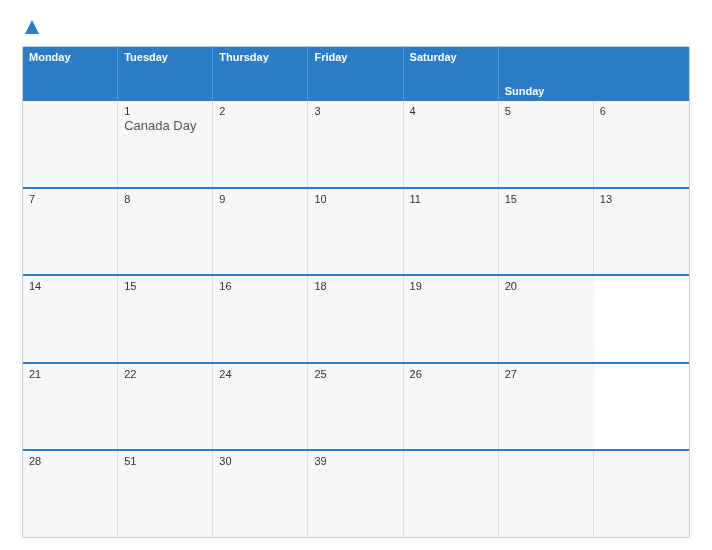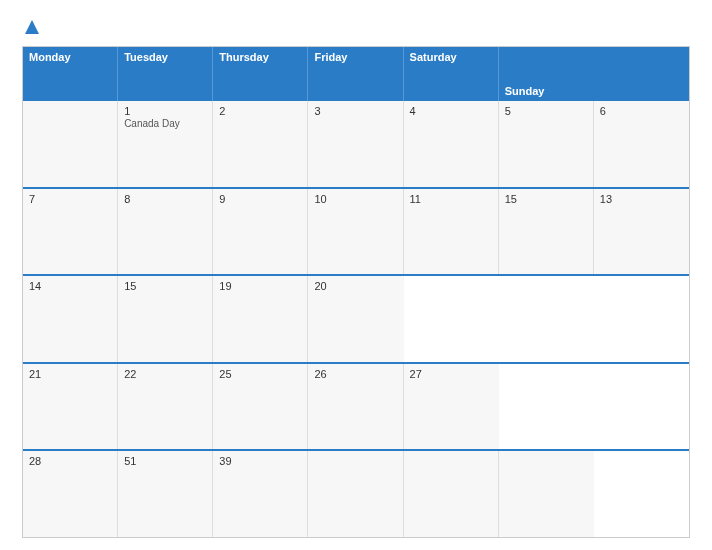--- a/index.html
+++ b/index.html
@@ -114,21 +114,21 @@
     .cal-cell.empty {
       background: #f7f7f7;
     }
     .day-number {
       font-size: 11px;
       color: #333;
       font-weight: normal;
       display: block;
     }
     .holiday-label {
-      font-size: 10px;
+      font-size: 13px;
       color: #555;
       display: block;
       margin-top: 1px;
     }
     .weeks-container {
       display: flex;
       flex-direction: column;
       flex: 1;
     }
   </style>
@@ -208,49 +208,61 @@
           </div>
         </div>
         <div class="cal-week">
           <div class="cal-cell">
             <span class="day-number">14</span>
           </div>
           <div class="cal-cell">
             <span class="day-number">15</span>
           </div>
           <div class="cal-cell">
+            <span class="day-number">16</span>
+          </div>
+          <div class="cal-cell">
+            <span class="day-number">18</span>
+          </div>
+          <div class="cal-cell">
             <span class="day-number">19</span>
           </div>
           <div class="cal-cell">
             <span class="day-number">20</span>
           </div>
         </div>
         <div class="cal-week">
           <div class="cal-cell">
             <span class="day-number">21</span>
           </div>
           <div class="cal-cell">
             <span class="day-number">22</span>
           </div>
           <div class="cal-cell">
+            <span class="day-number">24</span>
+          </div>
+          <div class="cal-cell">
             <span class="day-number">25</span>
           </div>
           <div class="cal-cell">
             <span class="day-number">26</span>
           </div>
           <div class="cal-cell">
             <span class="day-number">27</span>
           </div>
         </div>
         <div class="cal-week">
           <div class="cal-cell">
             <span class="day-number">28</span>
           </div>
           <div class="cal-cell">
             <span class="day-number">51</span>
+          </div>
+          <div class="cal-cell">
+            <span class="day-number">30</span>
           </div>
           <div class="cal-cell">
             <span class="day-number">39</span>
           </div>
           <div class="cal-cell"></div>
           <div class="cal-cell"></div>
           <div class="cal-cell"></div>
         </div>
       </div>
   </div>

